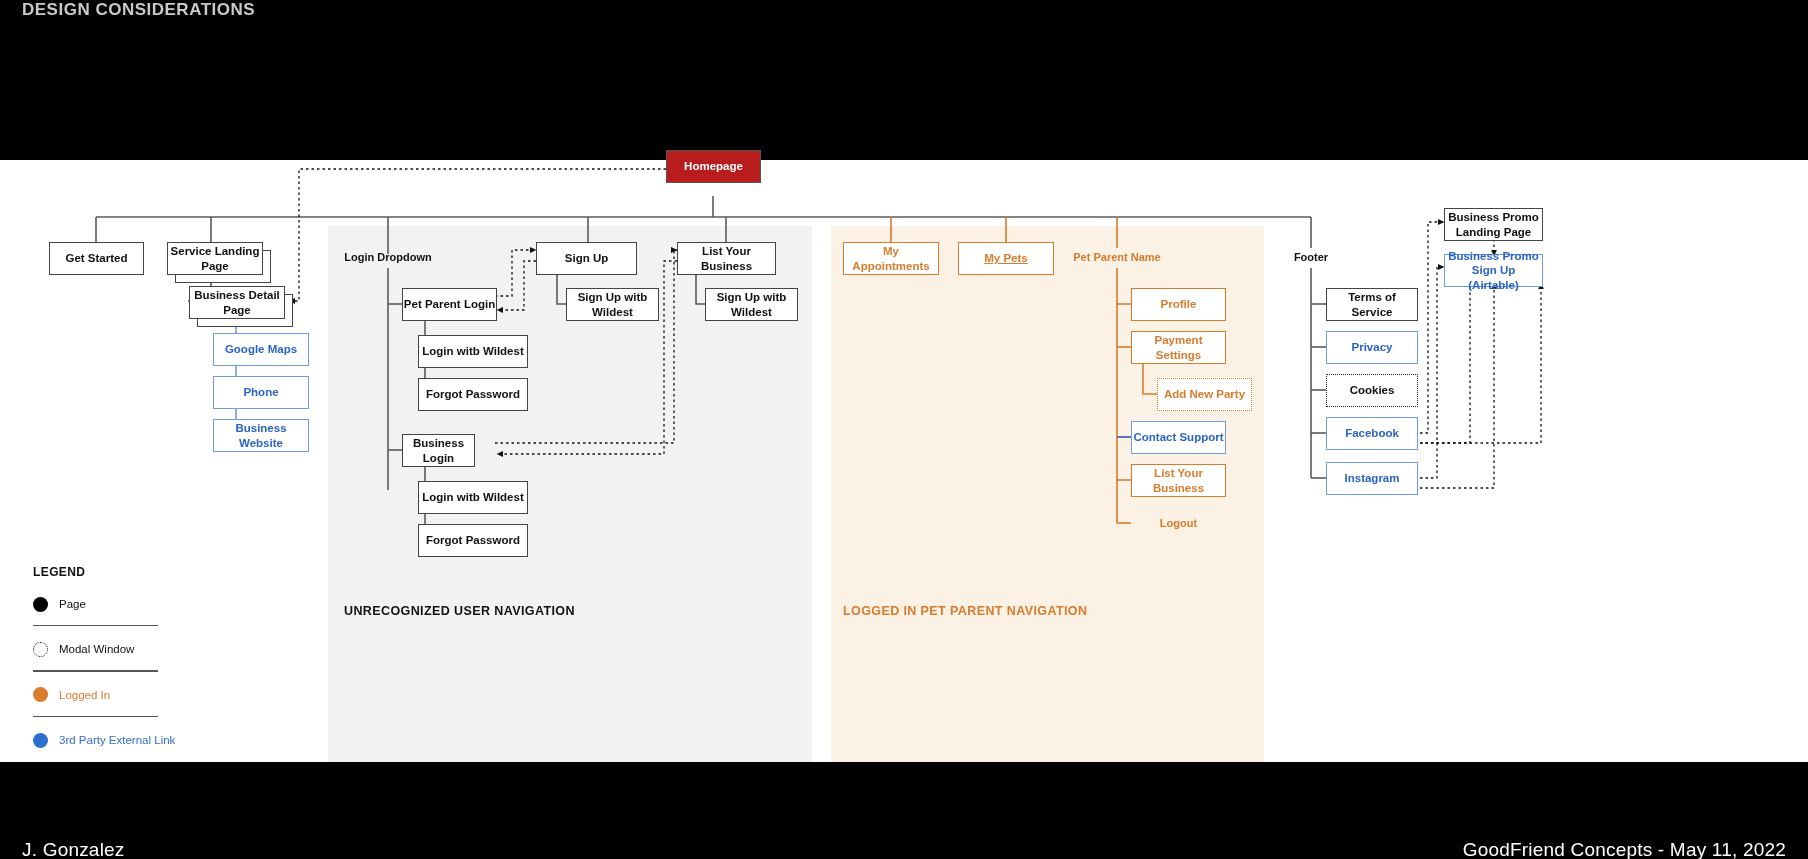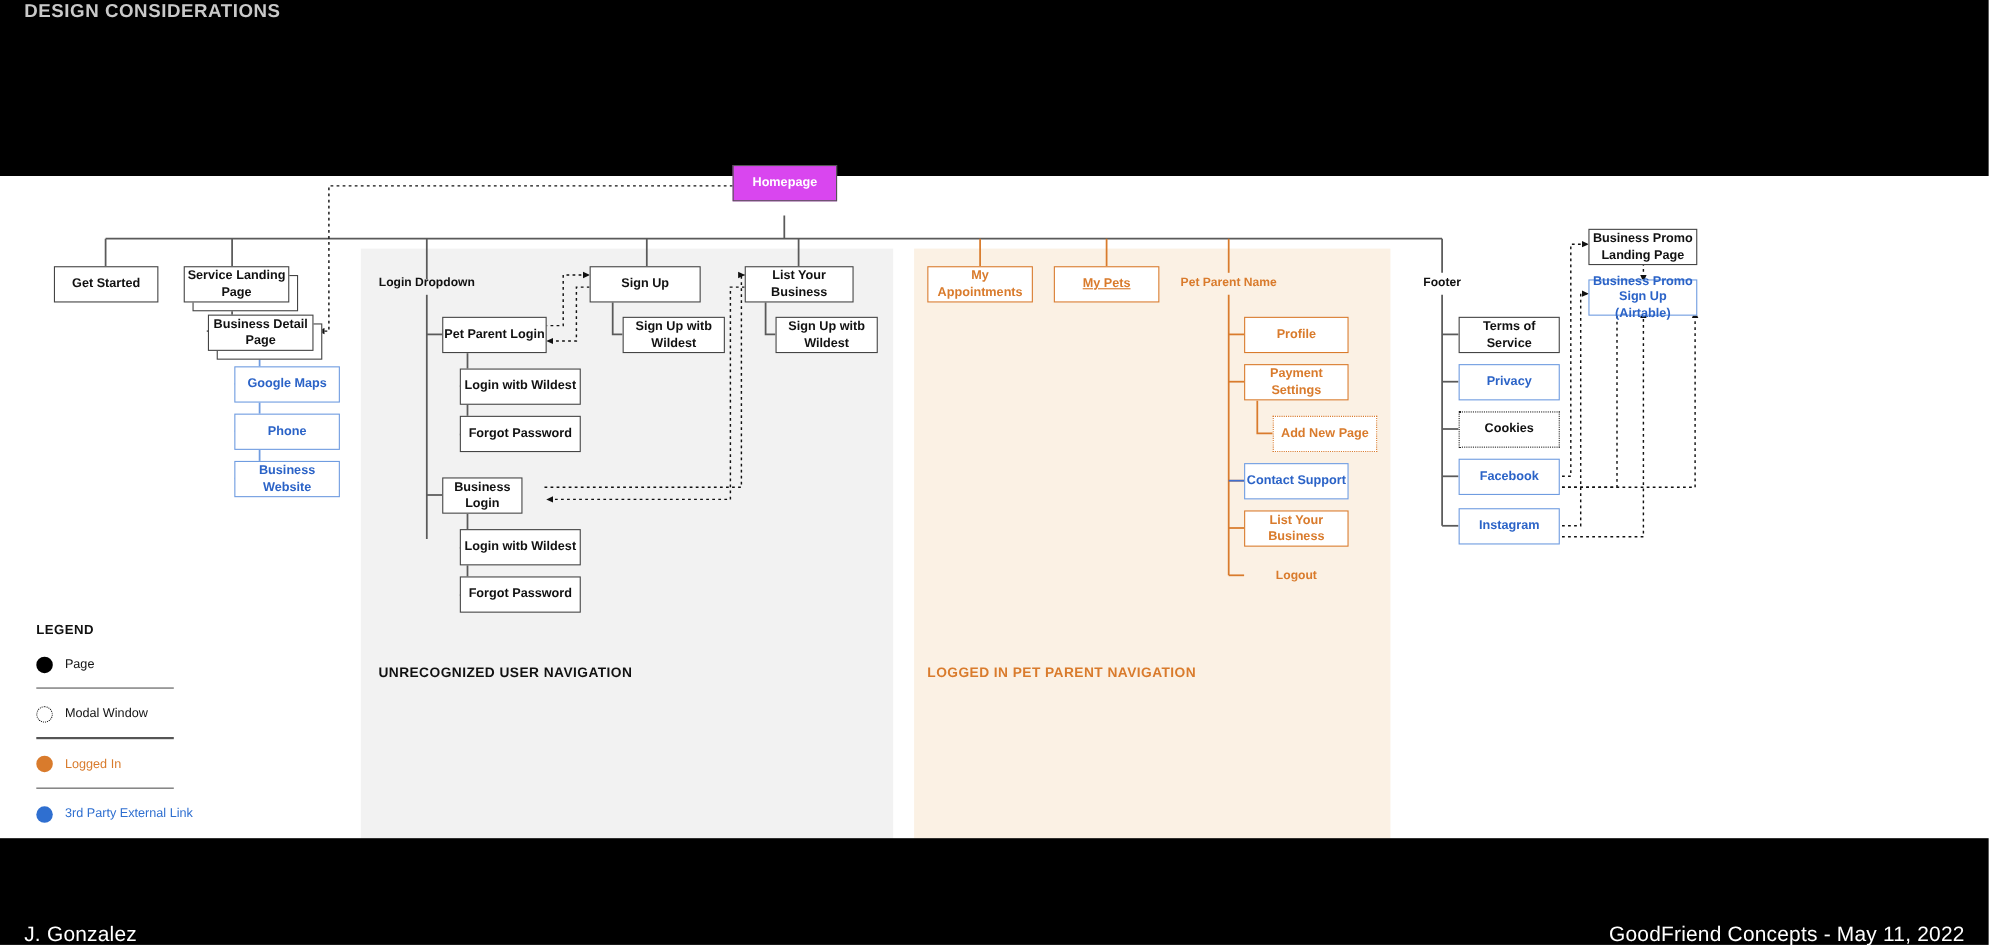--- a/index.html
+++ b/index.html
@@ -55,21 +55,21 @@
     position:absolute;
     display:flex; align-items:center; justify-content:center;
     text-align:center;
     font-size:11.5px; font-weight:bold;
     line-height:1.25;
     background:#ffffff;
     color:#111111;
     border:1.4px solid #444444;
     z-index:5;
   }
-  .node.black { background:#d946ef; color:#ffffff; border-color:#555555; }
+  .node.black { background:#b91c1c; color:#ffffff; border-color:#555555; }
   .node.orange { border-color:#d97b2c; color:#d97b2c; }
   .node.blue   { border-color:#6f9ce0; color:#2b63c7; }
   .node.dotted-black { border:1.5px dotted #222222; }
   .node.dotted-orange { border:1.5px dotted #d97b2c; color:#d97b2c; }
 
   
   .textnode {
     position:absolute; display:flex; align-items:center; justify-content:center;
     font-size:11px; font-weight:bold; color:#111111; z-index:5;
   }
@@ -239,21 +239,21 @@
 
   <div class="node" style="left:677px; top:82px; width:99px; height:33px;">List Your Business</div>
   <div class="node" style="left:705px; top:128px; width:93px; height:33px;">Sign Up witb Wildest</div>
 
   <div class="node orange" style="left:843px; top:82px; width:96px; height:33px;">My Appointments</div>
   <div class="node orange" style="left:958px; top:82px; width:96px; height:33px;text-decoration:underline;">My Pets</div>
   <div class="textnode orange" style="left:1069px; top:86px; width:96px; height:22px;">Pet Parent Name</div>
 
   <div class="node orange" style="left:1131px; top:128px; width:95px; height:33px;">Profile</div>
   <div class="node orange" style="left:1131px; top:171px; width:95px; height:33px;">Payment Settings</div>
-  <div class="node dotted-orange" style="left:1157px; top:218px; width:95px; height:33px;">Add New Page</div>
+  <div class="node dotted-orange" style="left:1157px; top:218px; width:95px; height:33px;">Add New Party</div>
   <div class="node blue" style="left:1131px; top:261px; width:95px; height:33px;">Contact Support</div>
   <div class="node orange" style="left:1131px; top:304px; width:95px; height:33px;">List Your Business</div>
   <div class="textnode orange" style="left:1131px; top:352px; width:95px; height:22px;">Logout</div>
 
   <div class="textnode" style="left:1286px; top:86px; width:50px; height:22px;">Footer</div>
   <div class="node" style="left:1326px; top:128px; width:92px; height:33px;">Terms of Service</div>
   <div class="node blue" style="left:1326px; top:171px; width:92px; height:33px;">Privacy</div>
   <div class="node dotted-black" style="left:1326px; top:214px; width:92px; height:33px;">Cookies</div>
   <div class="node blue" style="left:1326px; top:257px; width:92px; height:33px;">Facebook</div>
   <div class="node blue" style="left:1326px; top:302px; width:92px; height:33px;">Instagram</div>

